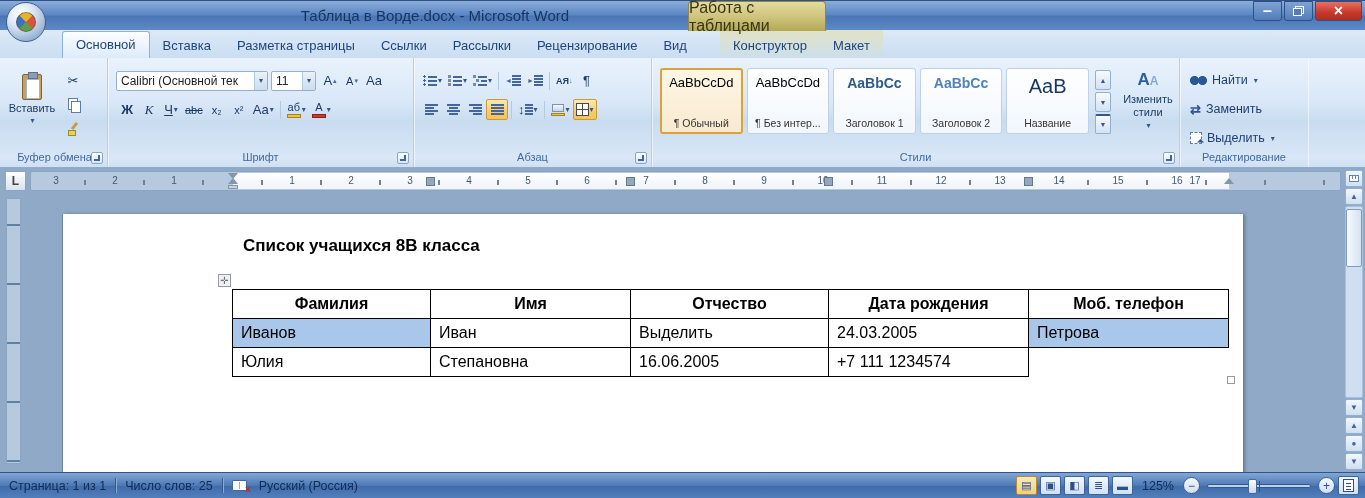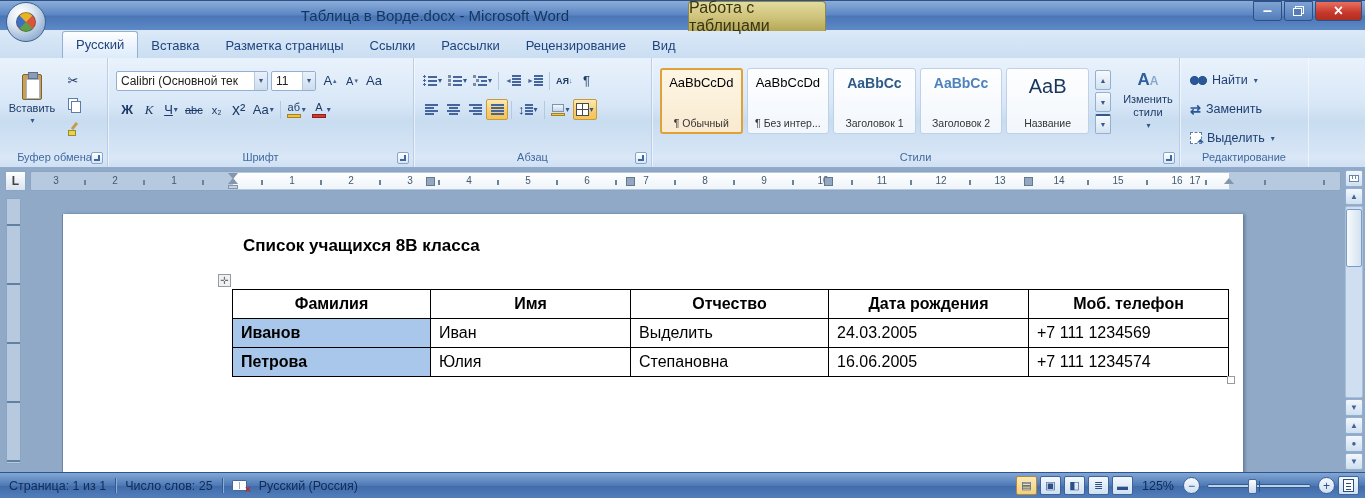--- a/index.html
+++ b/index.html
@@ -219,21 +219,21 @@
     background-image:repeating-linear-gradient(to bottom,transparent 0 25px,#62809f 25px 27px,transparent 27px 59px);cursor:row-resize;}
 
   .page{position:absolute;left:63px;top:46px;width:1180px;height:272px;background:#fff;
     box-shadow:2px 0 3px rgba(20,40,70,.35), -1px 0 0 #6d87a8;}
   .doc-heading{position:absolute;left:180px;top:22px;font-size:17px;font-weight:bold;color:#000;}
   .doc-table{position:absolute;left:169px;top:75px;width:997px;border-top:1px solid #000;border-left:1px solid #000;
     display:grid;grid-template-columns:198px 200px 198px 200px 200px;}
   .cell{border-right:1px solid #000;border-bottom:1px solid #000;height:29px;font-size:16px;color:#000;
     display:flex;align-items:center;padding:0 8px;cursor:text;}
   .cell.hd{font-weight:bold;justify-content:center;}
-  .cell.selblue{background:#a8c7ea;font-weight:bold;}
+  .cell.selblue{background:#a8c7ea;}
   .tbl-handle{position:absolute;left:155px;top:60px;width:13px;height:13px;border:1px solid #9a9a9a;
     background:#eef2f7;color:#707070;font-size:10px;line-height:11px;text-align:center;cursor:move;}
   .tbl-resize{position:absolute;left:1164px;top:162px;width:8px;height:8px;border:1px solid #9a9a9a;background:#fff;cursor:nwse-resize;}
 
   
   .vscroll{position:absolute;right:2px;top:2px;bottom:2px;width:18px;display:flex;flex-direction:column;gap:1px;}
   .sbtn{width:18px;height:17px;border:1px solid #93afd2;border-radius:2px;flex:0 0 auto;
     background:linear-gradient(#f2f7fc,#cfdff0);display:flex;align-items:center;justify-content:center;
     font-size:8px;color:#3f649a;cursor:pointer;}
   .ic-ruler-sm{width:10px;height:7px;border:1px solid #6c86a8;background:
@@ -300,27 +300,31 @@
   <span class="qbtn redo-dim">
       <span>↷</span>
     </span>
   <span class="qsep"></span>
   <span class="qbtn">
       <span class="chev">▾</span>
     </span>
 </div>
 
 <div class="tabrow">
-  <div class="rtab active">Русский</div>
+  <div class="rtab active">Основной</div>
   <div class="rtab">Вставка</div>
   <div class="rtab">Разметка страницы</div>
   <div class="rtab">Ссылки</div>
   <div class="rtab">Рассылки</div>
   <div class="rtab">Рецензирование</div>
   <div class="rtab">Вид</div>
+  <div class="ctxzone">
+    <div class="rtab">Конструктор</div>
+    <div class="rtab">Макет</div>
+  </div>
 </div>
 
 <div class="ribbon">
 
   <div class="group g-clip">
     <div class="gbody">
       <div class="paste-big">
         <span class="ic-paste"></span>
         <span class="paste-label">Вставить</span>
         <span class="chev">▾</span>
@@ -366,21 +370,21 @@
       </div>
       <div class="frow">
         <span class="btn b-bold">Ж</span>
         <span class="btn b-italic">К</span>
         <span class="btn">
           <span class="b-under">Ч</span>
             <span class="chev">▾</span>
         </span>
         <span class="btn b-strike">abc</span>
         <span class="btn" style="font-size:11px">х₂</span>
-        <span class="btn" style="font-size:16px">х²</span>
+        <span class="btn" style="font-size:11px">х²</span>
         <span class="btn">
           <span>Аа</span>
             <span class="chev">▾</span>
         </span>
         <span class="vsep"></span>
         <span class="btn">
           <span class="colorbtn">
             <span class="cb-t">аб</span>
             <span class="cb-bar bar-yellow"></span>
           </span>
@@ -579,21 +583,20 @@
       <div class="cell hd">Фамилия</div>
       <div class="cell hd">Имя</div>
       <div class="cell hd">Отчество</div>
       <div class="cell hd">Дата рождения</div>
       <div class="cell hd">Моб. телефон</div>
 
       <div class="cell selblue">Иванов</div>
       <div class="cell">Иван</div>
       <div class="cell">Выделить</div>
       <div class="cell">24.03.2005</div>
-      <div class="cell">+7 111 1234569</div>
 
       <div class="cell selblue">Петрова</div>
       <div class="cell">Юлия</div>
       <div class="cell">Степановна</div>
       <div class="cell">16.06.2005</div>
       <div class="cell">+7 111 1234574</div>
     </div>
     <div class="tbl-resize"></div>
   </div>
 

